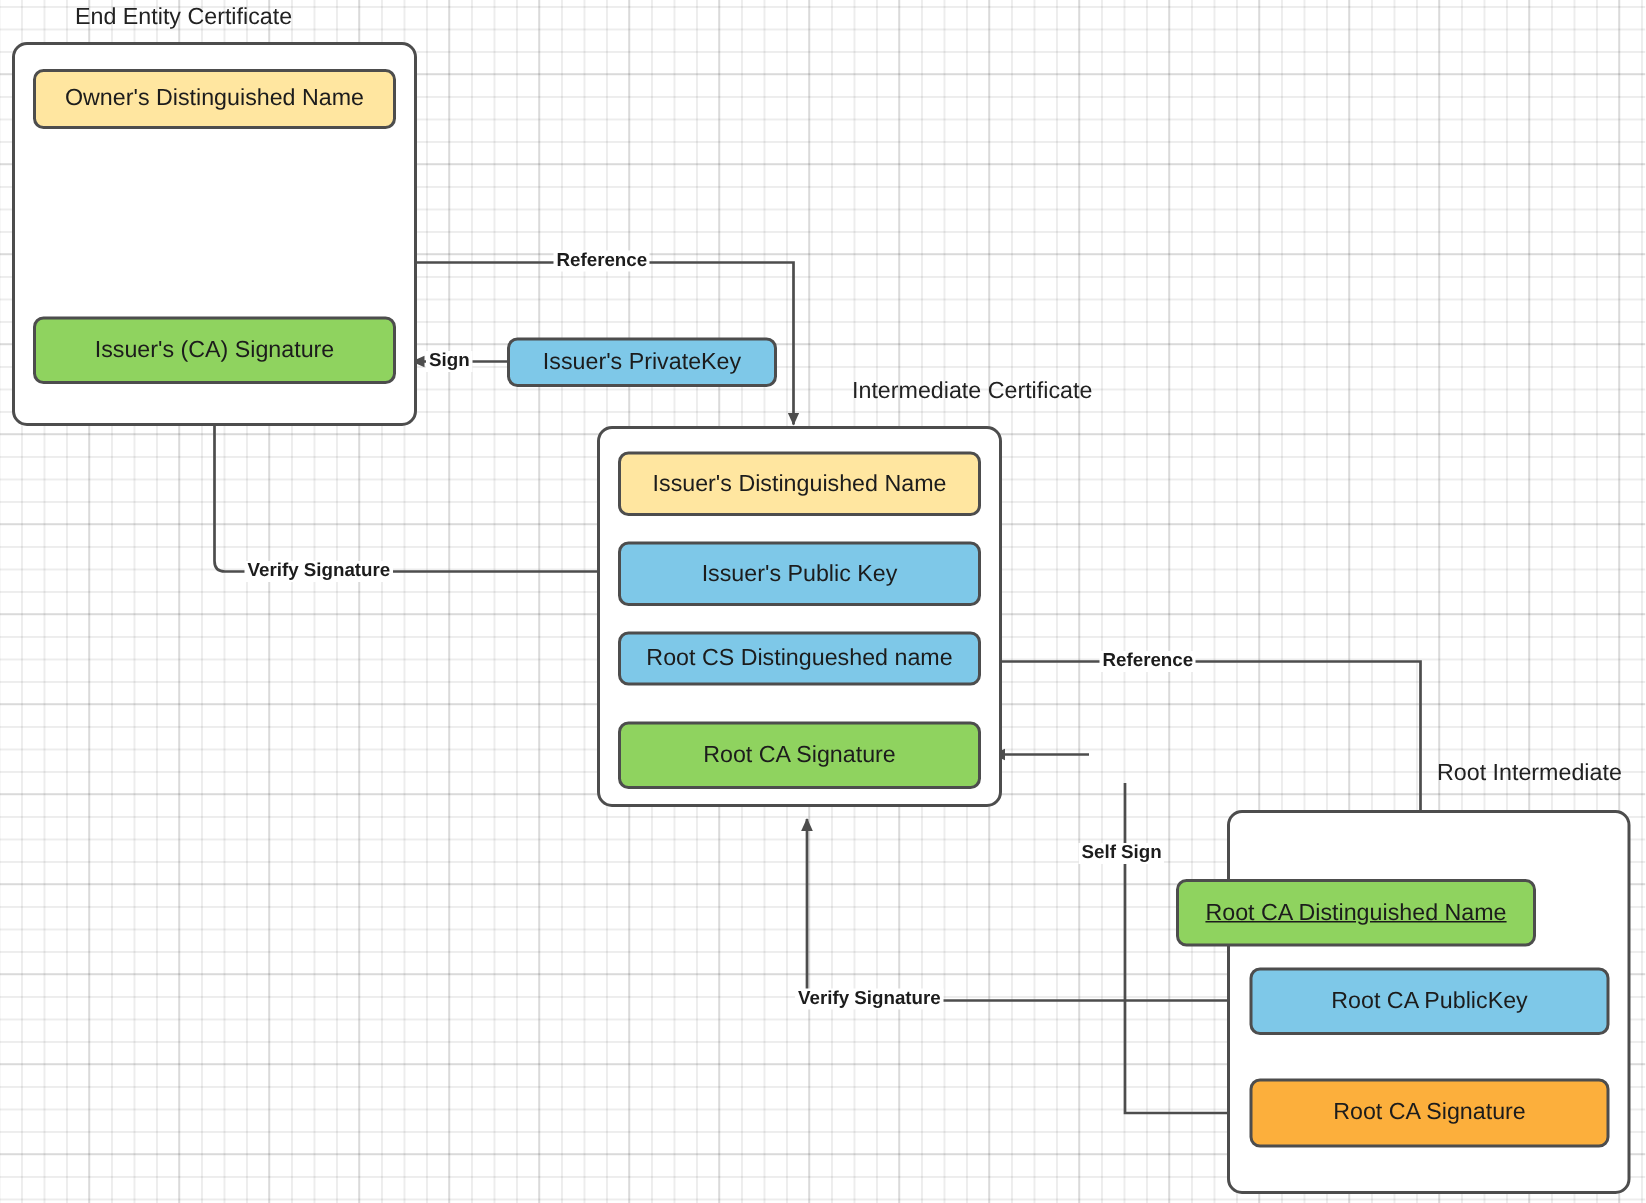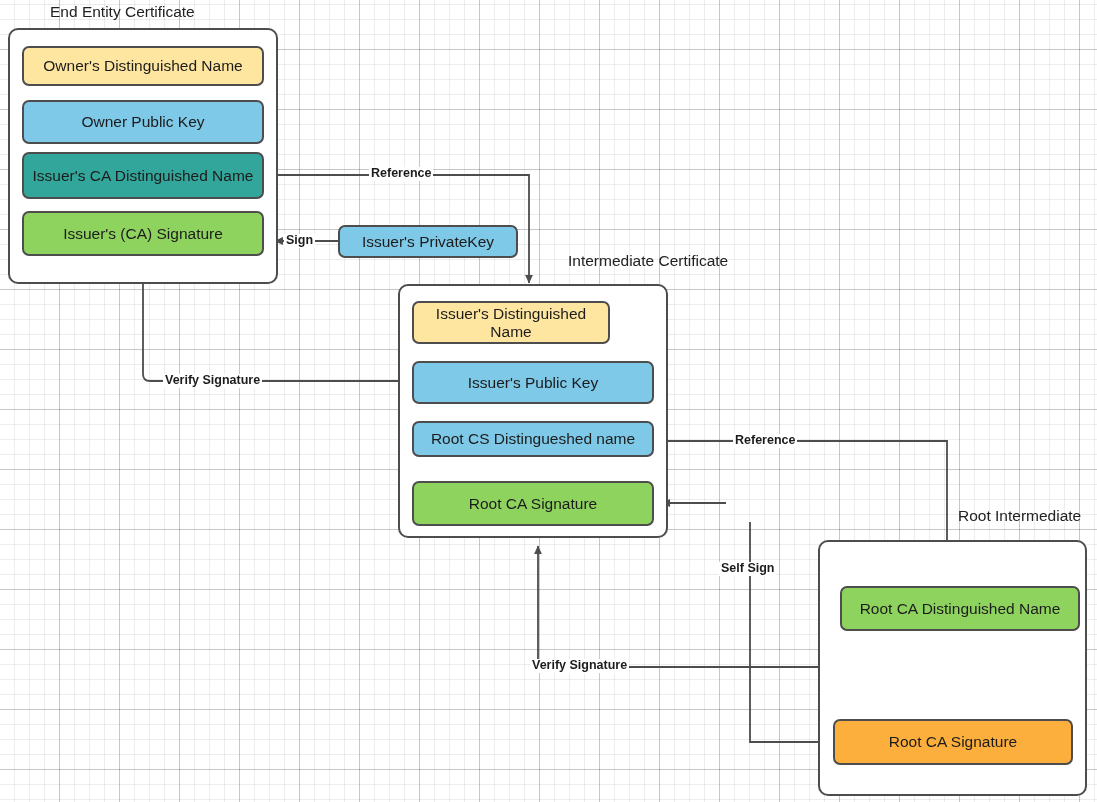--- a/index.html
+++ b/index.html
@@ -94,39 +94,38 @@
       <path d="M750,522 L750,742 L827,742" marker-end="url(#arrow)"></path>
 
       <path d="M834,667 L538,667 L538,546" marker-end="url(#arrow)"></path>
     </g>
   </svg>
 
   <div class="cert-title" style="left:50px; top:4px;">End Entity Certificate</div>
   <div class="container-box" style="left:8px; top:28px; width:270px; height:256px;"></div>
 
   <div class="field-box" style="left:22px; top:46px; width:242px; height:40px; background:#FFE6A0;">Owner's Distinguished Name</div>
-  <div class="field-box" style="left:22px; top:100px; width:242px; height:44px; background:#7EC8E8;">Owner Public  Key</div>
-  <div class="field-box" style="left:22px; top:152px; width:242px; height:47px; background:#33A69B;">Issuer's CA Distinguished Name</div>
   <div class="field-box" style="left:22px; top:211px; width:242px; height:45px; background:#8FD35F;">Issuer's (CA) Signature</div>
 
   <div class="field-box" style="left:338px; top:225px; width:180px; height:33px; background:#7EC8E8;">Issuer's PrivateKey</div>
 
   <div class="cert-title" style="left:568px; top:253px;">Intermediate Certificate</div>
   <div class="container-box" style="left:398px; top:284px; width:270px; height:254px;"></div>
 
-  <div class="field-box" style="left:412px; top:301px; width:198px; height:43px; background:#FFE6A0;">Issuer's Distinguished Name</div>
+  <div class="field-box" style="left:412px; top:301px; width:242px; height:43px; background:#FFE6A0;">Issuer's Distinguished Name</div>
   <div class="field-box" style="left:412px; top:361px; width:242px; height:43px; background:#7EC8E8;">Issuer's Public  Key</div>
   <div class="field-box" style="left:412px; top:421px; width:242px; height:36px; background:#7EC8E8;">Root CS Distingueshed name</div>
   <div class="field-box" style="left:412px; top:481px; width:242px; height:45px; background:#8FD35F;">Root CA Signature</div>
 
 
   <div class="cert-title" style="left:958px; top:508px;">Root Intermediate</div>
   <div class="container-box" style="left:818px; top:540px; width:269px; height:256px;"></div>
 
-  <div class="field-box" style="left:840px; top:586px; width:240px; height:45px; background:#8FD35F;">Root CA Distinguished Name</div>
+  <div class="field-box" style="left:784px; top:586px; width:240px; height:45px; background:#8FD35F;text-decoration:underline;">Root CA Distinguished Name</div>
+  <div class="field-box" style="left:833px; top:645px; width:240px; height:45px; background:#7EC8E8;">Root CA PublicKey</div>
   <div class="field-box" style="left:833px; top:719px; width:240px; height:46px; background:#FCAF3C;">Root CA Signature</div>
 
   <div class="edge-label" style="left:369px; top:167px;">Reference</div>
   <div class="edge-label" style="left:284px; top:234px;">Sign</div>
   <div class="edge-label" style="left:163px; top:374px;">Verify Signature</div>
   <div class="edge-label" style="left:733px; top:434px;">Reference</div>
   <div class="edge-label" style="left:719px; top:562px;">Self Sign</div>
   <div class="edge-label" style="left:530px; top:659px;">Verify Signature</div>
 
 </div>

